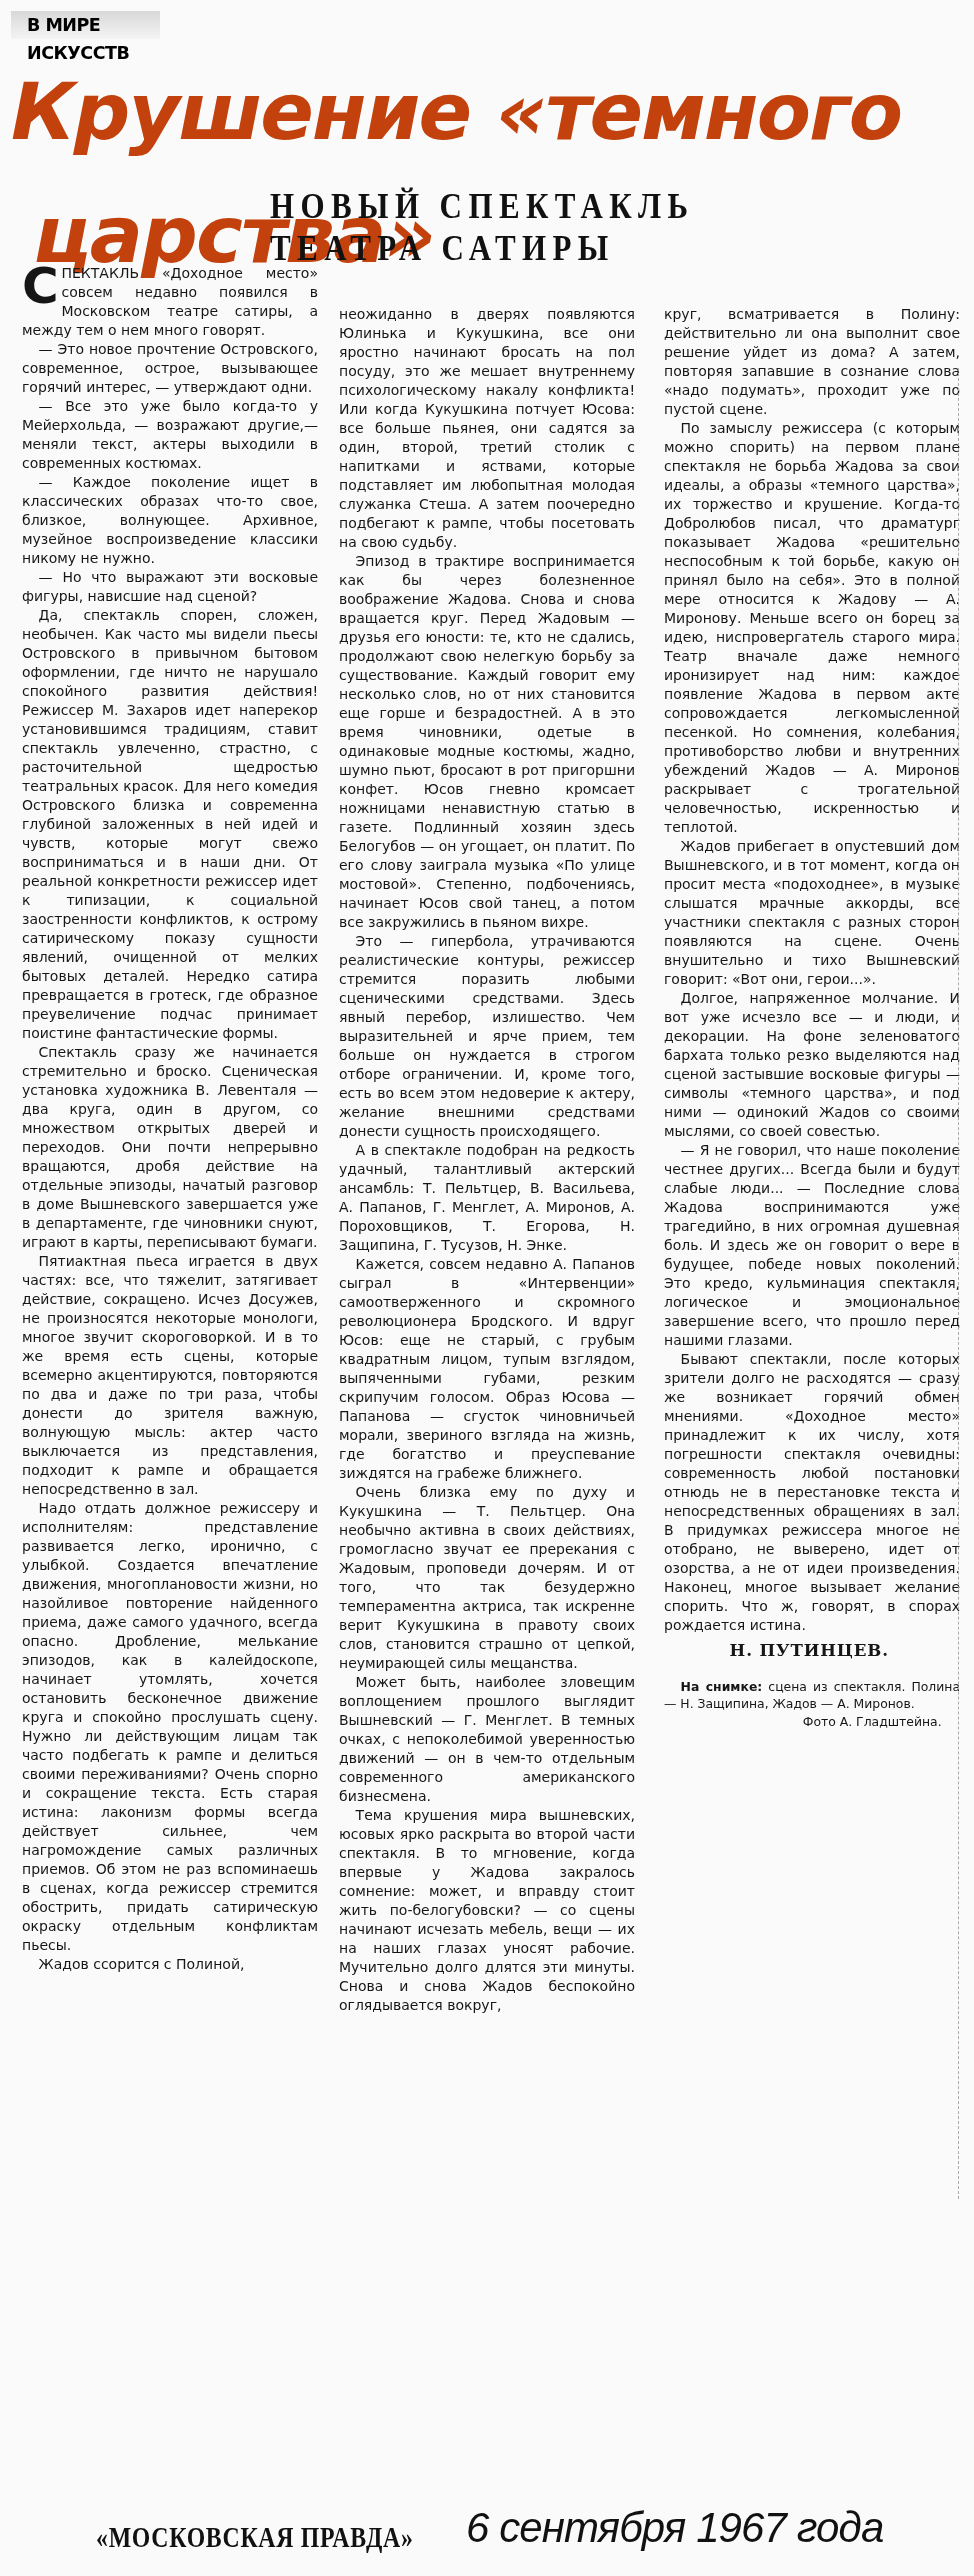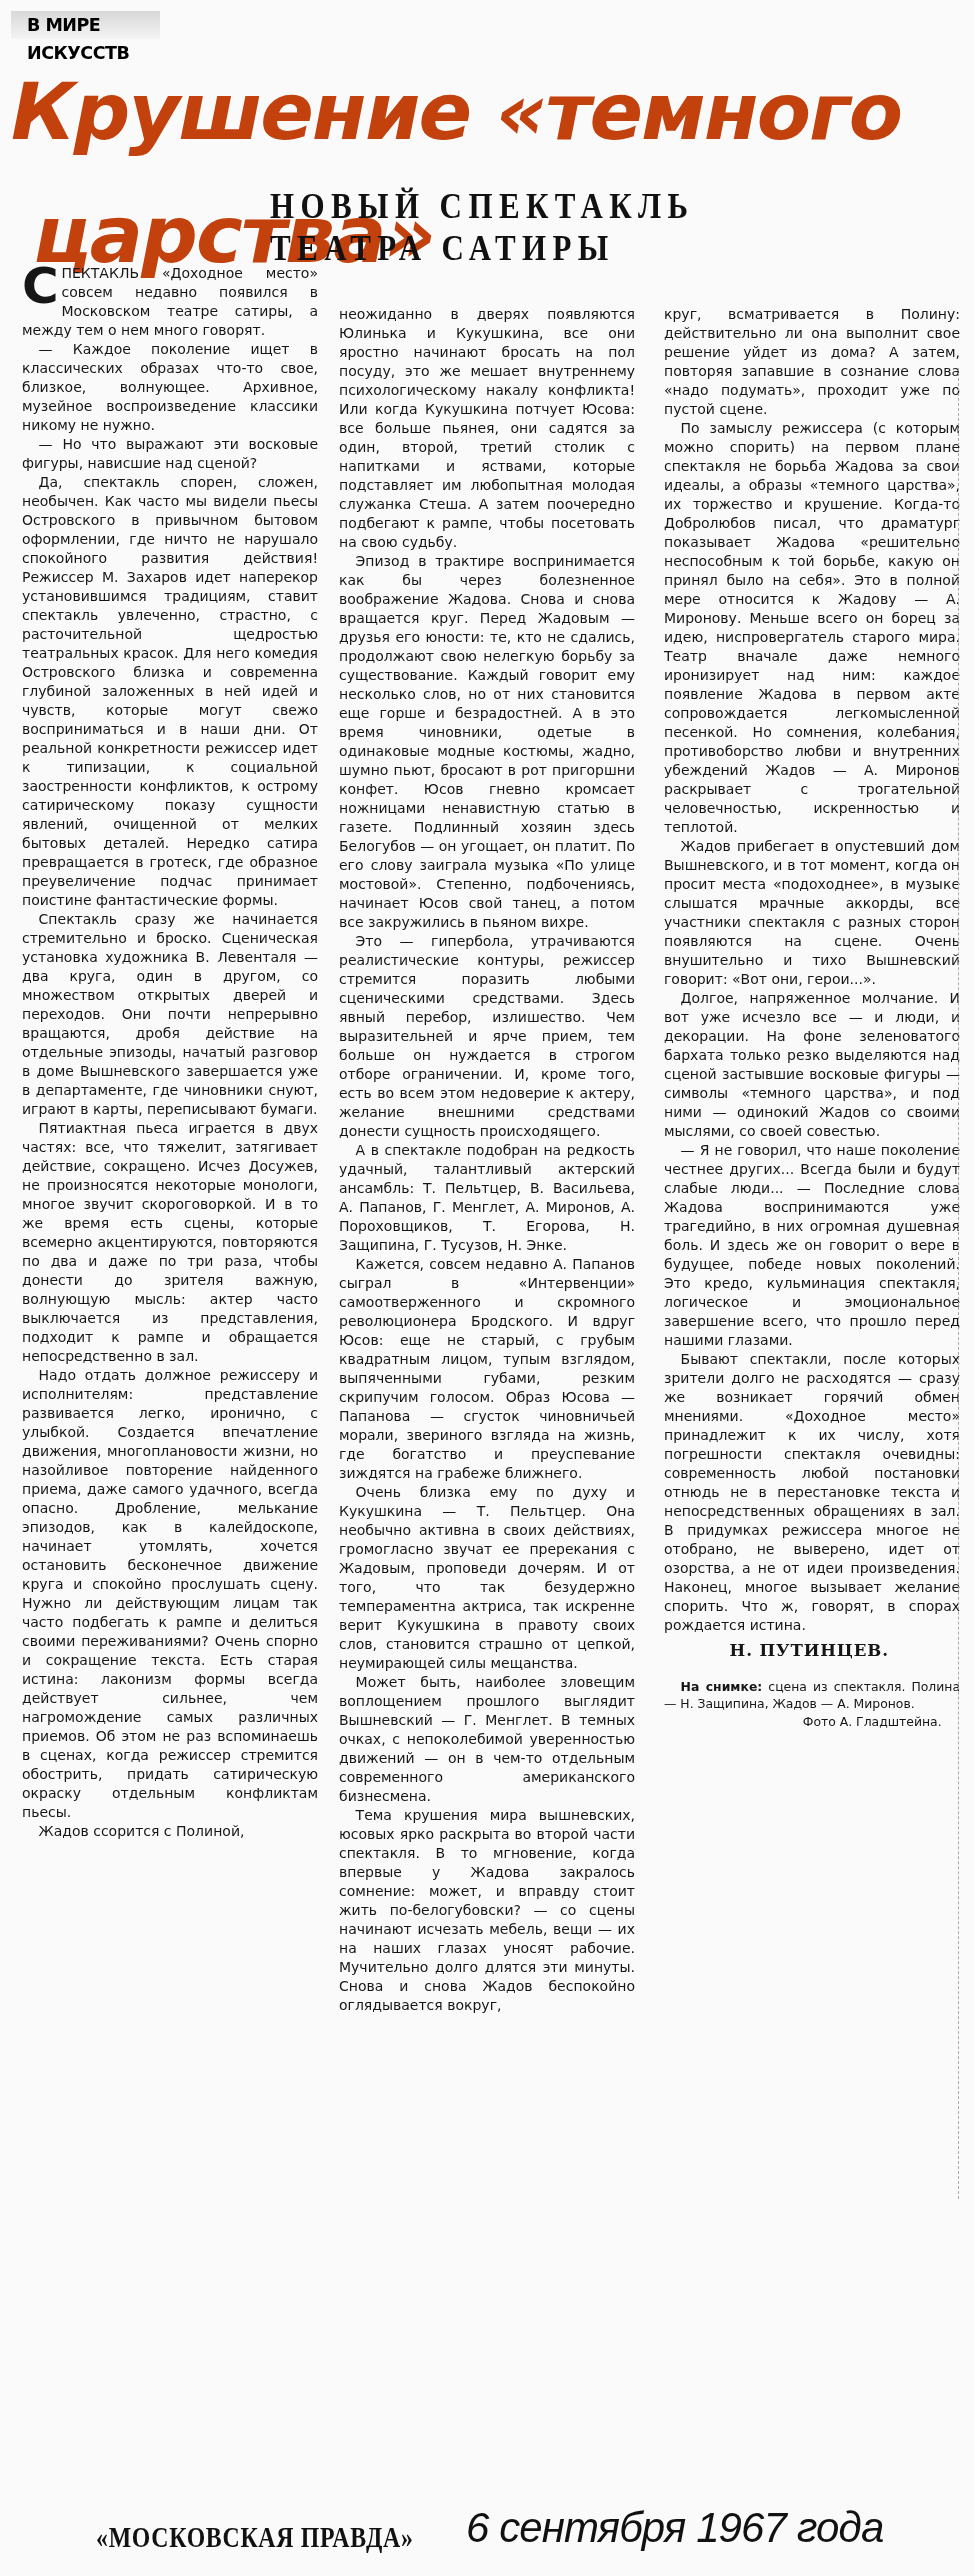--- a/index.html
+++ b/index.html
@@ -63,20 +63,22 @@
 <div class="rubric">В МИРЕ ИСКУССТВ</div>
 
 <div class="headline h1">Крушение «темного</div>
 <div class="headline h2">царства»</div>
 
 <div class="subhead sub1">НОВЫЙ СПЕКТАКЛЬ</div>
 <div class="subhead sub2">ТЕАТРА САТИРЫ</div>
 
 <div class="col c1">
   <p class="first"><span class="dropcap">С</span><span>ПЕКТАКЛЬ «Доходное место» совсем недавно появился в Московском театре сатиры, а между тем о нем много говорят.</span></p>
+  <p>— Это новое прочтение Островского, современное, острое, вызывающее горячий интерес, — утверждают одни.</p>
+  <p>— Все это уже было когда-то у Мейерхольда, — возражают другие,—меняли текст, актеры выходили в современных костюмах.</p>
   <p>— Каждое поколение ищет в классических образах что-то свое, близкое, волнующее. Архивное, музейное воспроизведение классики никому не нужно.</p>
   <p>— Но что выражают эти восковые фигуры, нависшие над сценой?</p>
   <p>Да, спектакль спорен, сложен, необычен. Как часто мы видели пьесы Островского в привычном бытовом оформлении, где ничто не нарушало спокойного развития действия! Режиссер М. Захаров идет наперекор установившимся традициям, ставит спектакль увлеченно, страстно, с расточительной щедростью театральных красок. Для него комедия Островского близка и современна глубиной заложенных в ней идей и чувств, которые могут свежо восприниматься и в наши дни. От реальной конкретности режиссер идет к типизации, к социальной заостренности конфликтов, к острому сатирическому показу сущности явлений, очищенной от мелких бытовых деталей. Нередко сатира превращается в гротеск, где образное преувеличение подчас принимает поистине фантастические формы.</p>
   <p>Спектакль сразу же начинается стремительно и броско. Сценическая установка художника В. Левенталя — два круга, один в другом, со множеством открытых дверей и переходов. Они почти непрерывно вращаются, дробя действие на отдельные эпизоды, начатый разговор в доме Вышневского завершается уже в департаменте, где чиновники снуют, играют в карты, переписывают бумаги.</p>
   <p>Пятиактная пьеса играется в двух частях: все, что тяжелит, затягивает действие, сокращено. Исчез Досужев, не произносятся некоторые монологи, многое звучит скороговоркой. И в то же время есть сцены, которые всемерно акцентируются, повторяются по два и даже по три раза, чтобы донести до зрителя важную, волнующую мысль: актер часто выключается из представления, подходит к рампе и обращается непосредственно в зал.</p>
   <p>Надо отдать должное режиссеру и исполнителям: представление развивается легко, иронично, с улыбкой. Создается впечатление движения, многоплановости жизни, но назойливое повторение найденного приема, даже самого удачного, всегда опасно. Дробление, мелькание эпизодов, как в калейдоскопе, начинает утомлять, хочется остановить бесконечное движение круга и спокойно прослушать сцену. Нужно ли действующим лицам так часто подбегать к рампе и делиться своими переживаниями? Очень спорно и сокращение текста. Есть старая истина: лаконизм формы всегда действует сильнее, чем нагромождение самых различных приемов. Об этом не раз вспоминаешь в сценах, когда режиссер стремится обострить, придать сатирическую окраску отдельным конфликтам пьесы.</p>
   <p>Жадов ссорится с Полиной,</p>
 </div>
 
 <div class="col c2">

